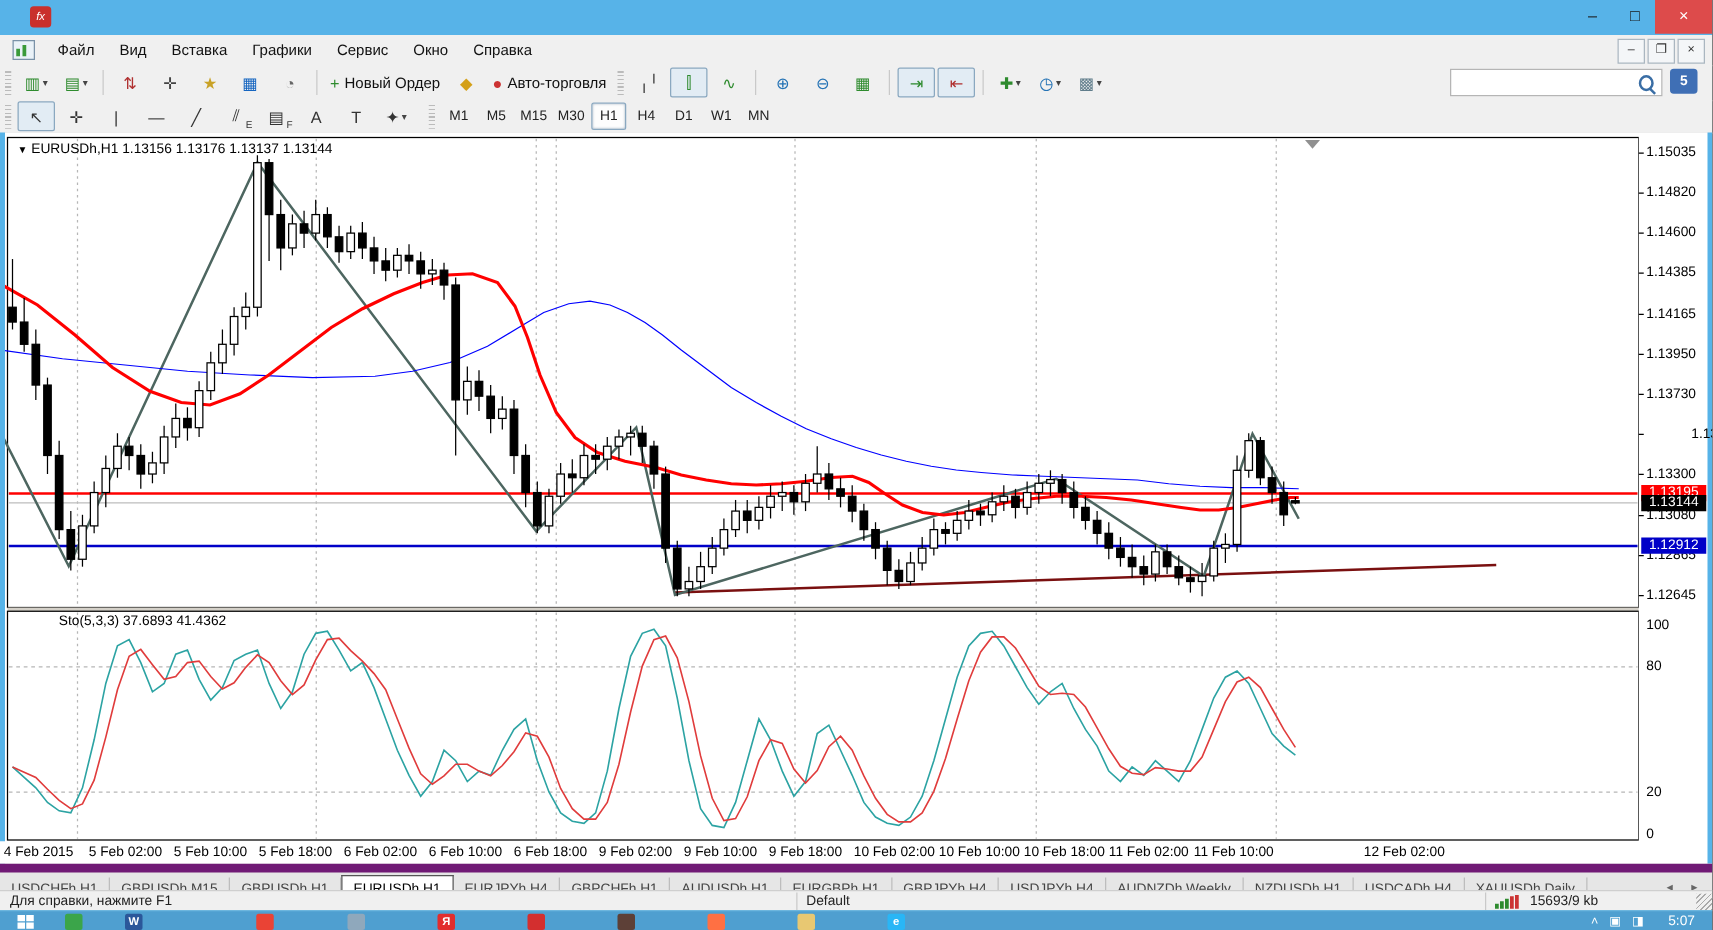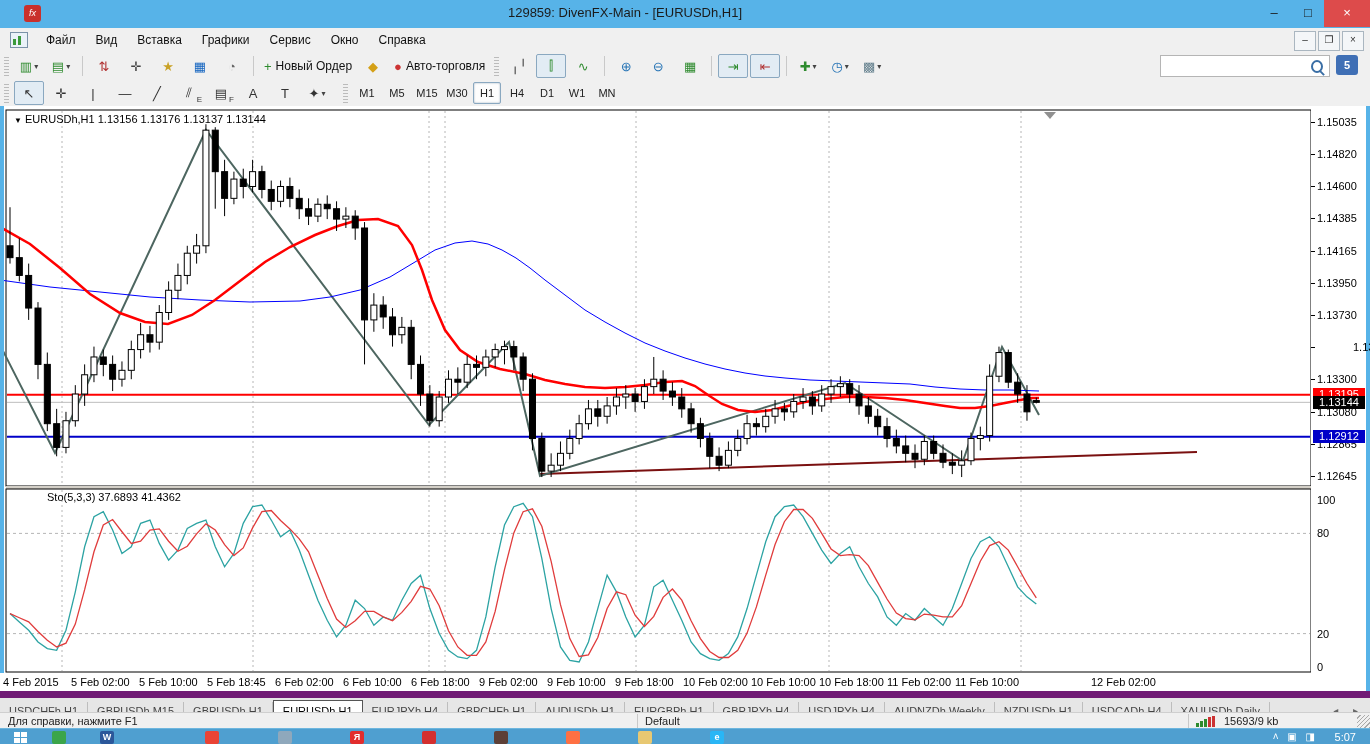--- a/index.html
+++ b/index.html
@@ -75,21 +75,20 @@
   #tray{position:absolute;right:52px;top:2px;color:#fff;font-size:10px;letter-spacing:3px;}
   #task-time{position:absolute;right:14px;top:2px;color:#fff;font-size:11px;}
 </style>
 </head>
 <body>
 
 <div id="app">
 
   <div id="titlebar">
     <div id="app-icon">fx</div>
-    <div id="title-text">129859: DivenFX-Main - [EURUSDh,H1]</div>
     <div class="win-btn" id="btn-min">–</div>
     <div class="win-btn" id="btn-max">□</div>
     <div class="win-btn" id="btn-close">×</div>
   </div>
 
   <div id="menubar">
     <div id="menu-doc-icon">
         <i></i>
         <em></em>
       </div>
@@ -565,21 +564,21 @@
       </div>
     <div id="badges">
         <div class="badge" style="background: rgb(255, 0, 0); top: 282.28px;">1.13195</div>
         <div class="badge" style="background: rgb(0, 0, 0); top: 289.841px;">1.13144</div>
         <div class="badge" style="background: rgb(0, 0, 200); top: 324.235px;">1.12912</div>
       </div>
     <div id="time-axis">
         <span class="axis-label" style="left: 3px; top: 3px;">4 Feb 2015</span>
         <span class="axis-label" style="left: 71px; top: 3px;">5 Feb 02:00</span>
         <span class="axis-label" style="left: 139px; top: 3px;">5 Feb 10:00</span>
-        <span class="axis-label" style="left: 207px; top: 3px;">5 Feb 18:45</span>
+        <span class="axis-label" style="left: 207px; top: 3px;">5 Feb 18:00</span>
         <span class="axis-label" style="left: 275px; top: 3px;">6 Feb 02:00</span>
         <span class="axis-label" style="left: 343px; top: 3px;">6 Feb 10:00</span>
         <span class="axis-label" style="left: 411px; top: 3px;">6 Feb 18:00</span>
         <span class="axis-label" style="left: 479px; top: 3px;">9 Feb 02:00</span>
         <span class="axis-label" style="left: 547px; top: 3px;">9 Feb 10:00</span>
         <span class="axis-label" style="left: 615px; top: 3px;">9 Feb 18:00</span>
         <span class="axis-label" style="left: 683px; top: 3px;">10 Feb 02:00</span>
         <span class="axis-label" style="left: 751px; top: 3px;">10 Feb 10:00</span>
         <span class="axis-label" style="left: 819px; top: 3px;">10 Feb 18:00</span>
         <span class="axis-label" style="left: 887px; top: 3px;">11 Feb 02:00</span>

